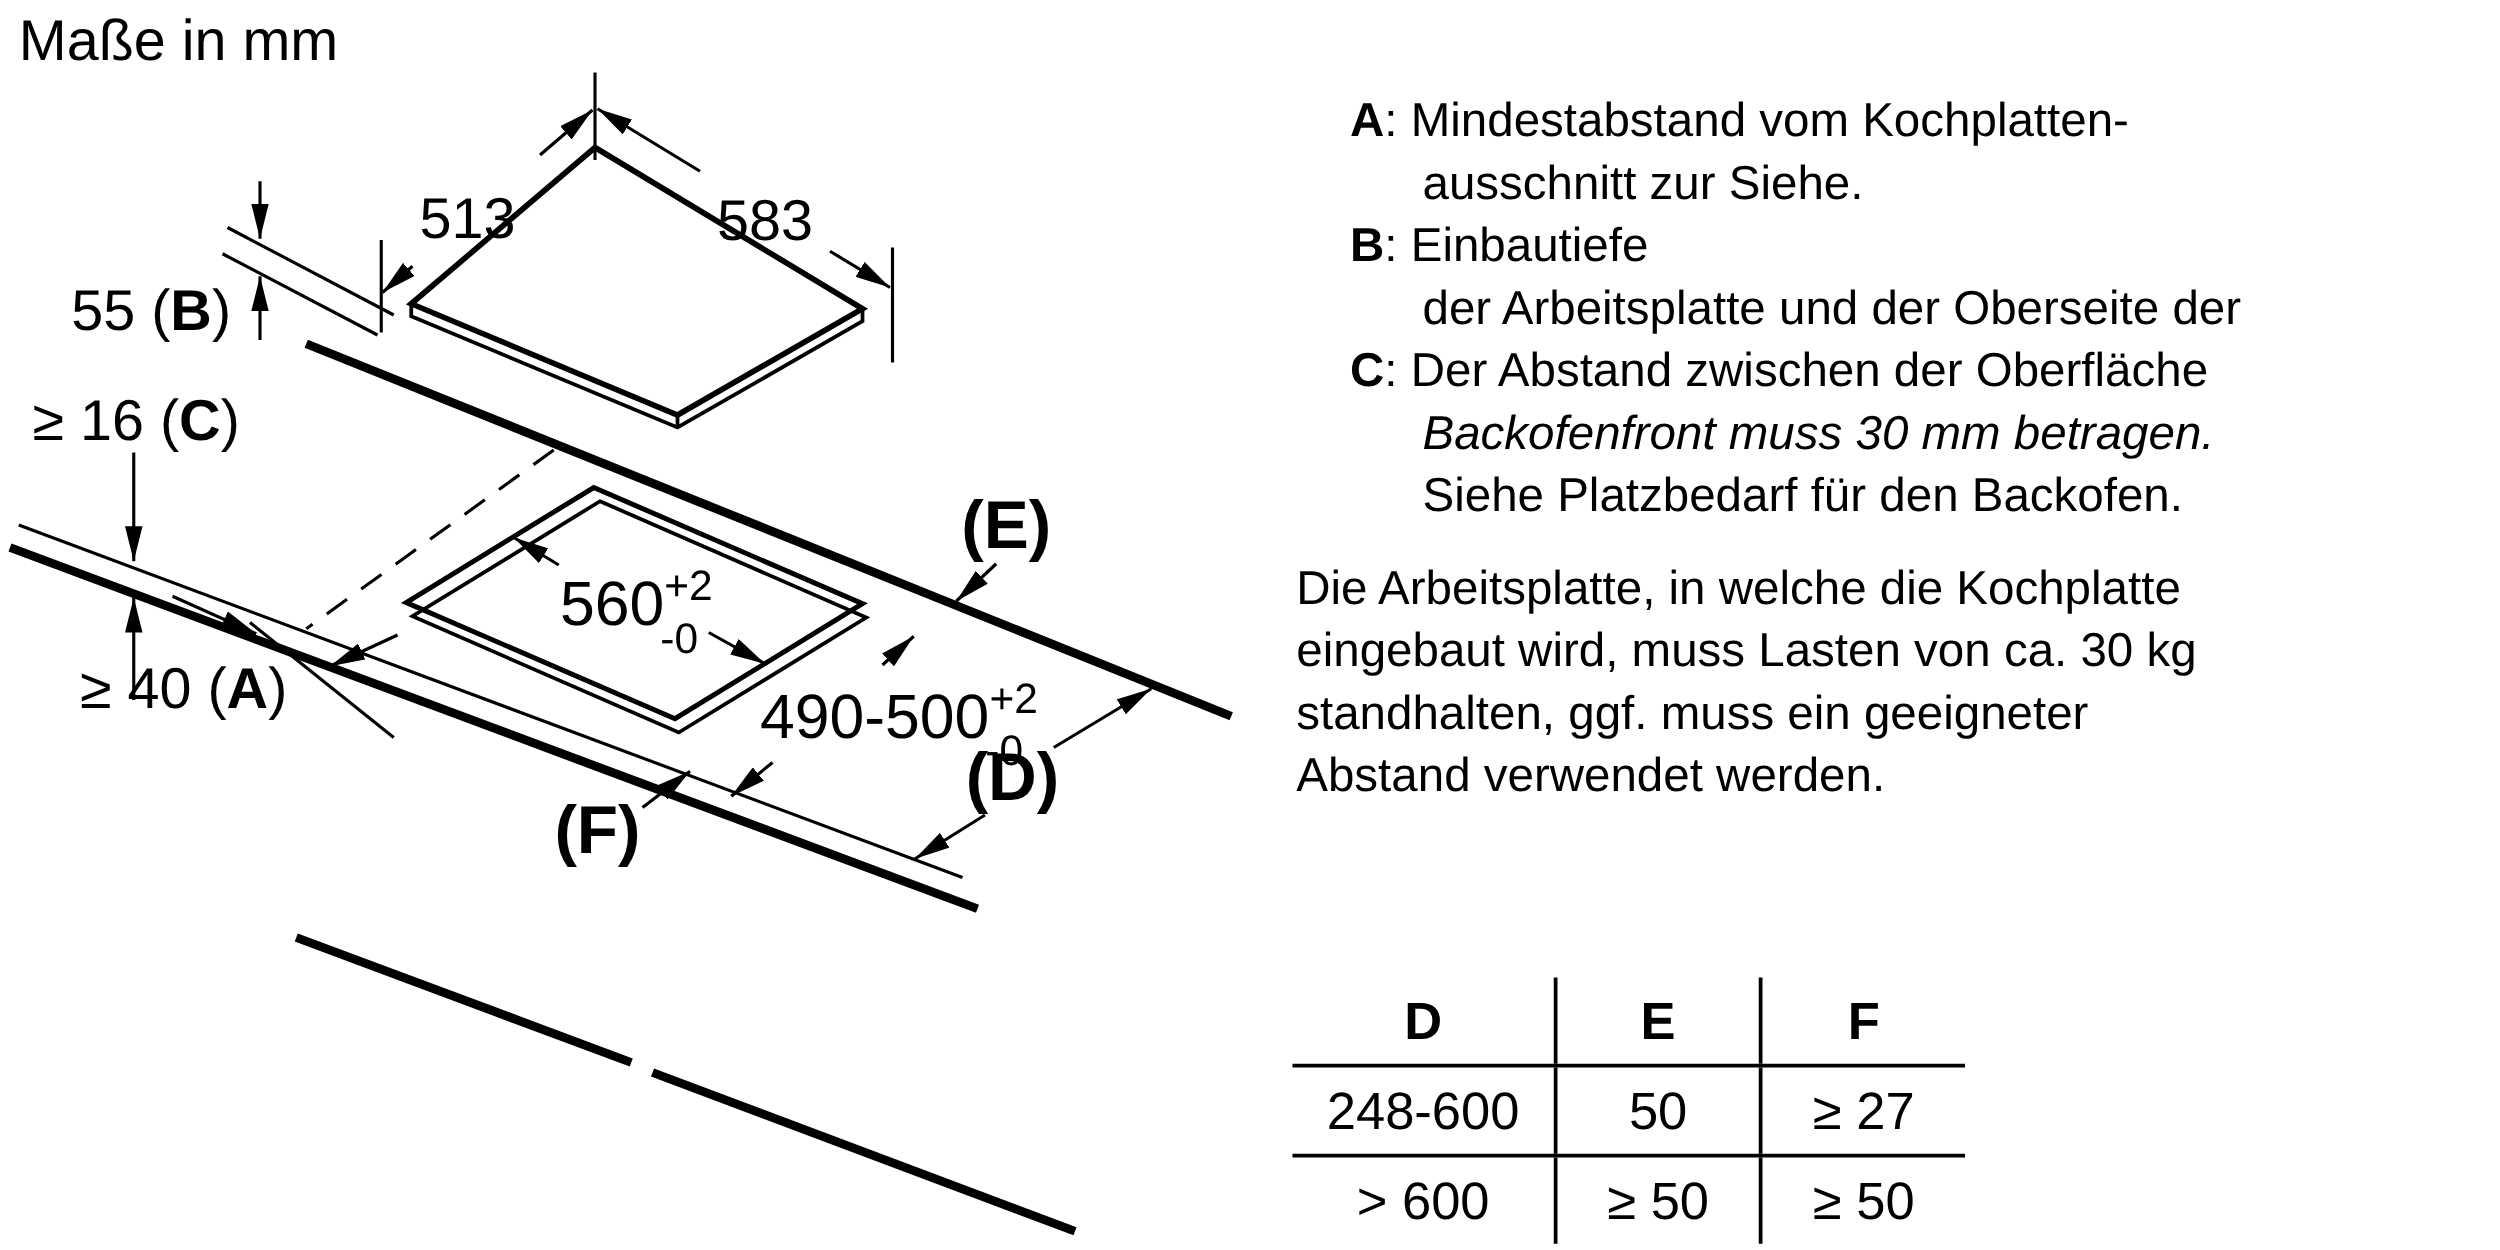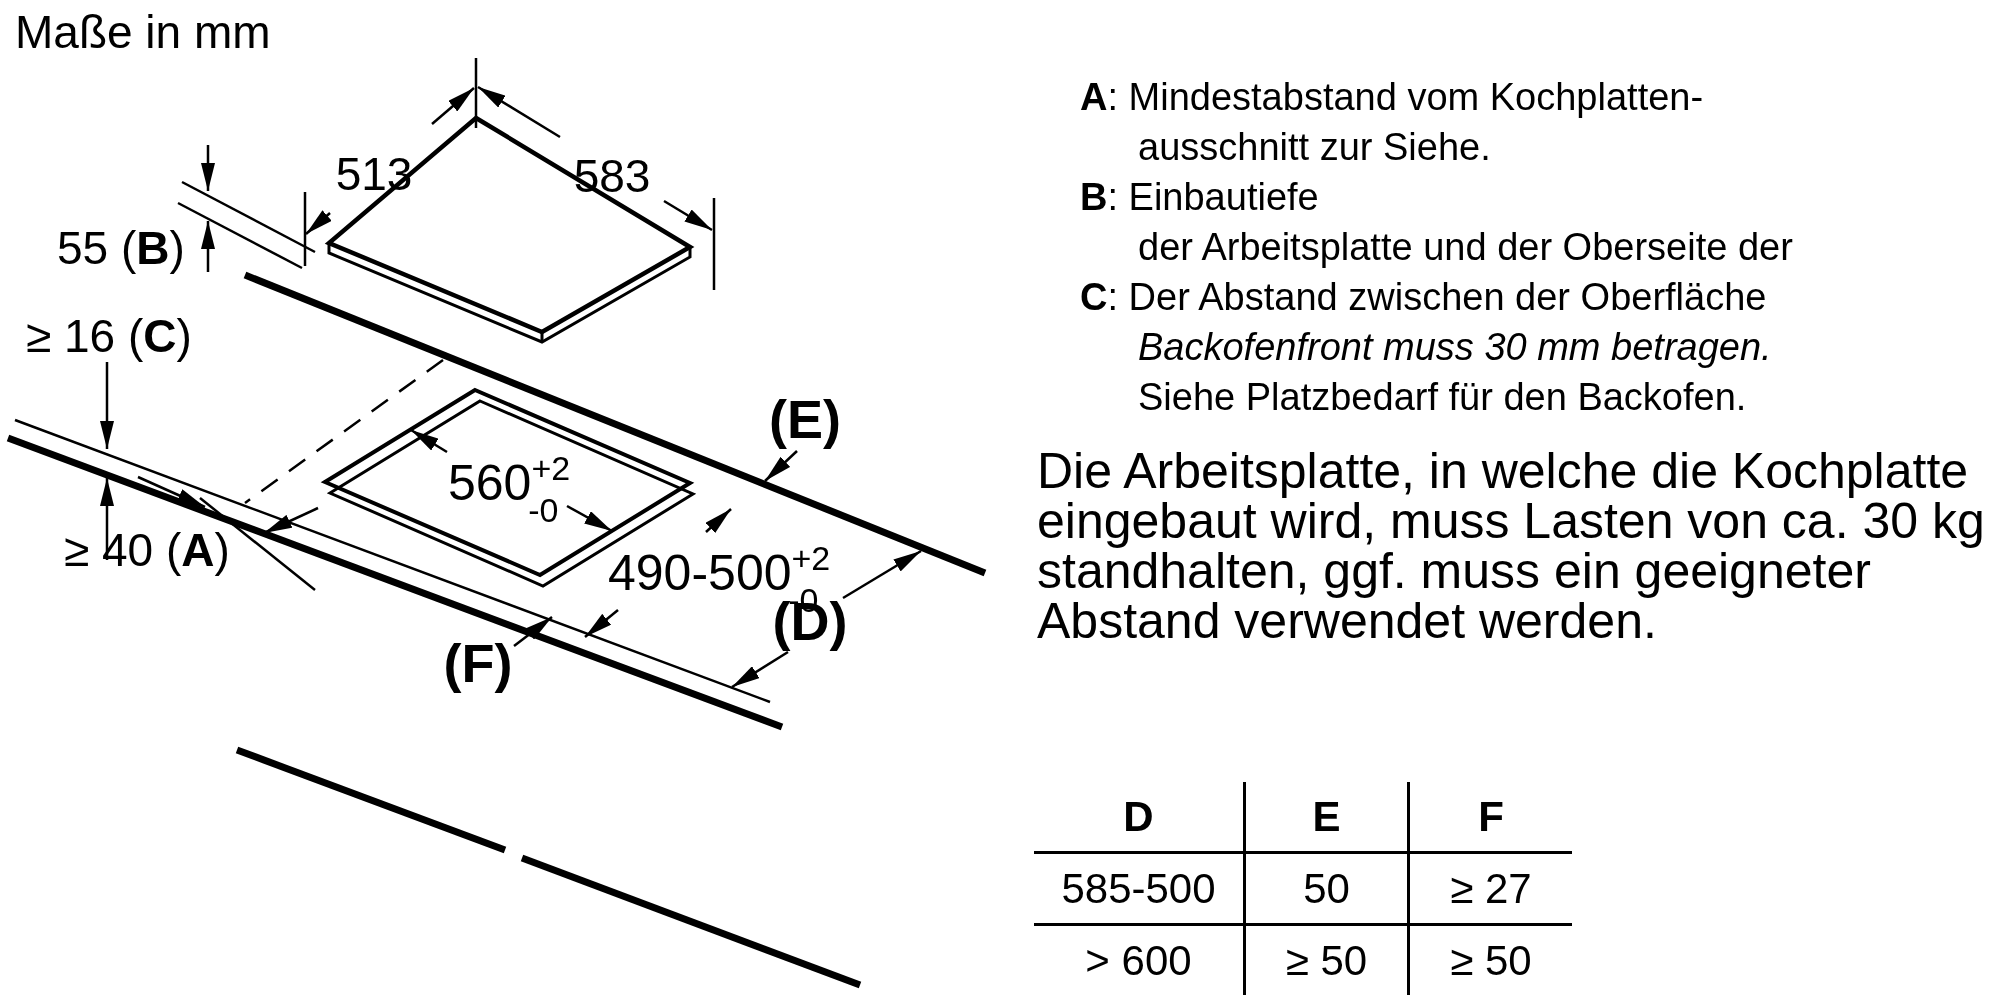--- a/index.html
+++ b/index.html
@@ -13,21 +13,21 @@
   #diagram{position:absolute;left:0;top:0;}
   
   #legend{
     position:absolute;left:1037px;top:72px;width:640px;
     font-size:38px;line-height:50px;margin-left:43px;
   }
   .legend-line{padding-left:58px;text-indent:-58px;white-space:nowrap;}
   .legend-line b{font-weight:bold;}
   #paragraph{
     position:absolute;left:1037px;top:446px;width:660px;
-    font-size:50px;line-height:50px;
+    font-size:38px;line-height:50px;
   }
   .para-line{white-space:nowrap;}
   
   #dims-table{
     position:absolute;left:1034px;top:782px;width:538px;
     font-size:42px;
   }
   .tbl-row{display:flex;height:69px;align-items:center;}
   .tbl-row.hdr{font-weight:bold;}
   .tbl-row.hdr, .tbl-row.r1{border-bottom:3px solid #000;}
@@ -139,21 +139,21 @@
     <div class="para-line">Abstand verwendet werden.</div>
   </div>
 
 <div id="dims-table">
   <div class="tbl-row hdr">
     <div class="cell c1">D</div>
     <div class="cell c2">E</div>
     <div class="cell c3">F</div>
   </div>
   <div class="tbl-row r1">
-    <div class="cell c1">585-500</div>
+    <div class="cell c1">248-600</div>
     <div class="cell c2">50</div>
     <div class="cell c3">≥ 27</div>
   </div>
   <div class="tbl-row r2">
     <div class="cell c1">&gt; 600</div>
     <div class="cell c2">≥ 50</div>
     <div class="cell c3">≥ 50</div>
   </div>
 </div>
 

